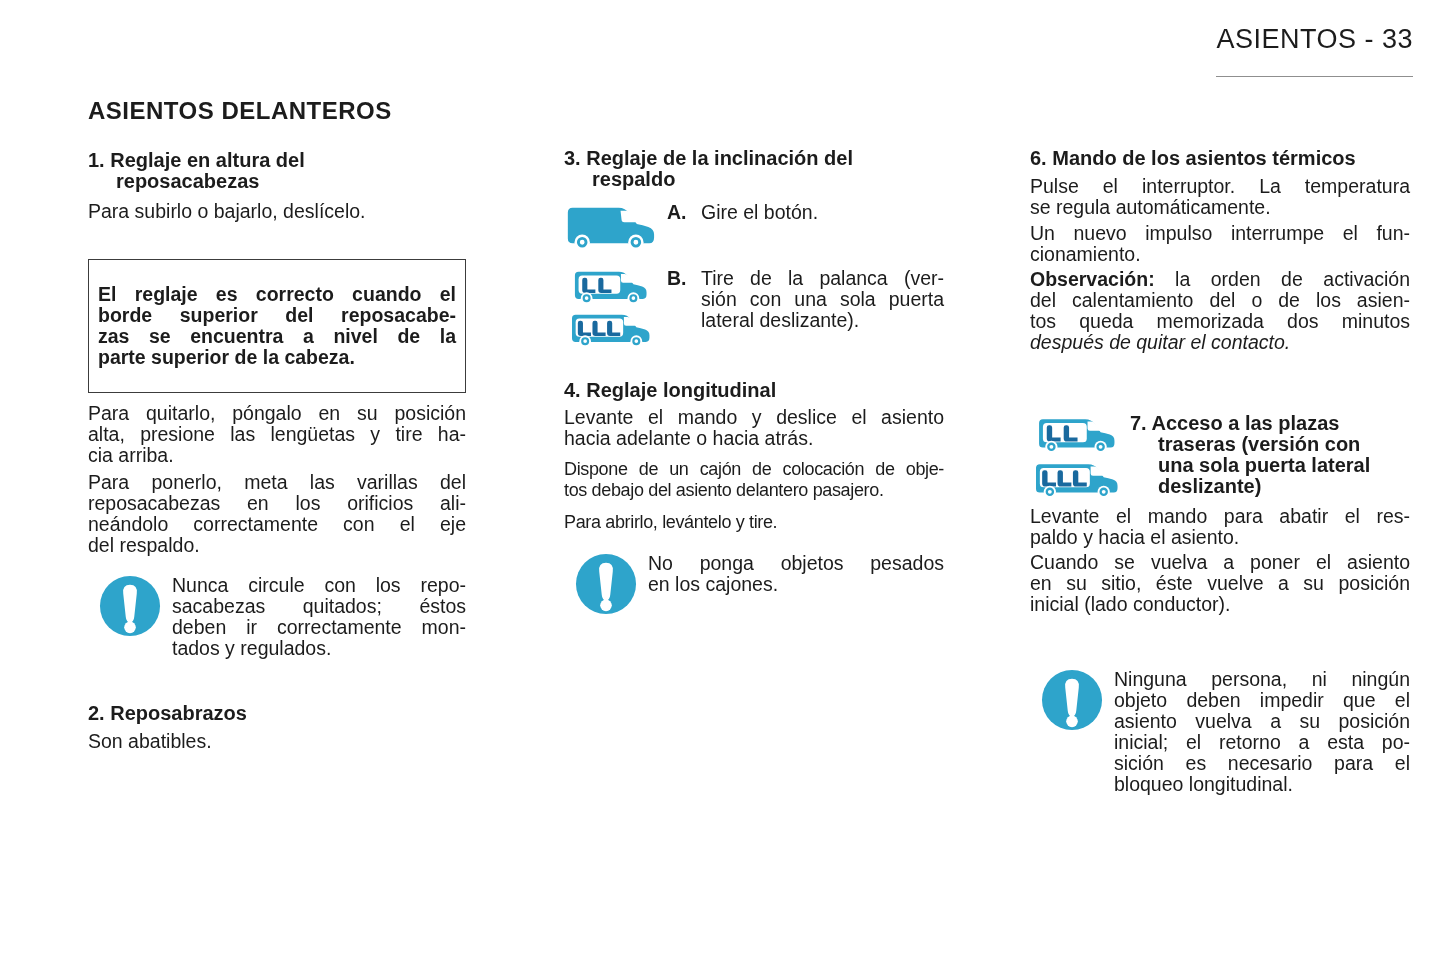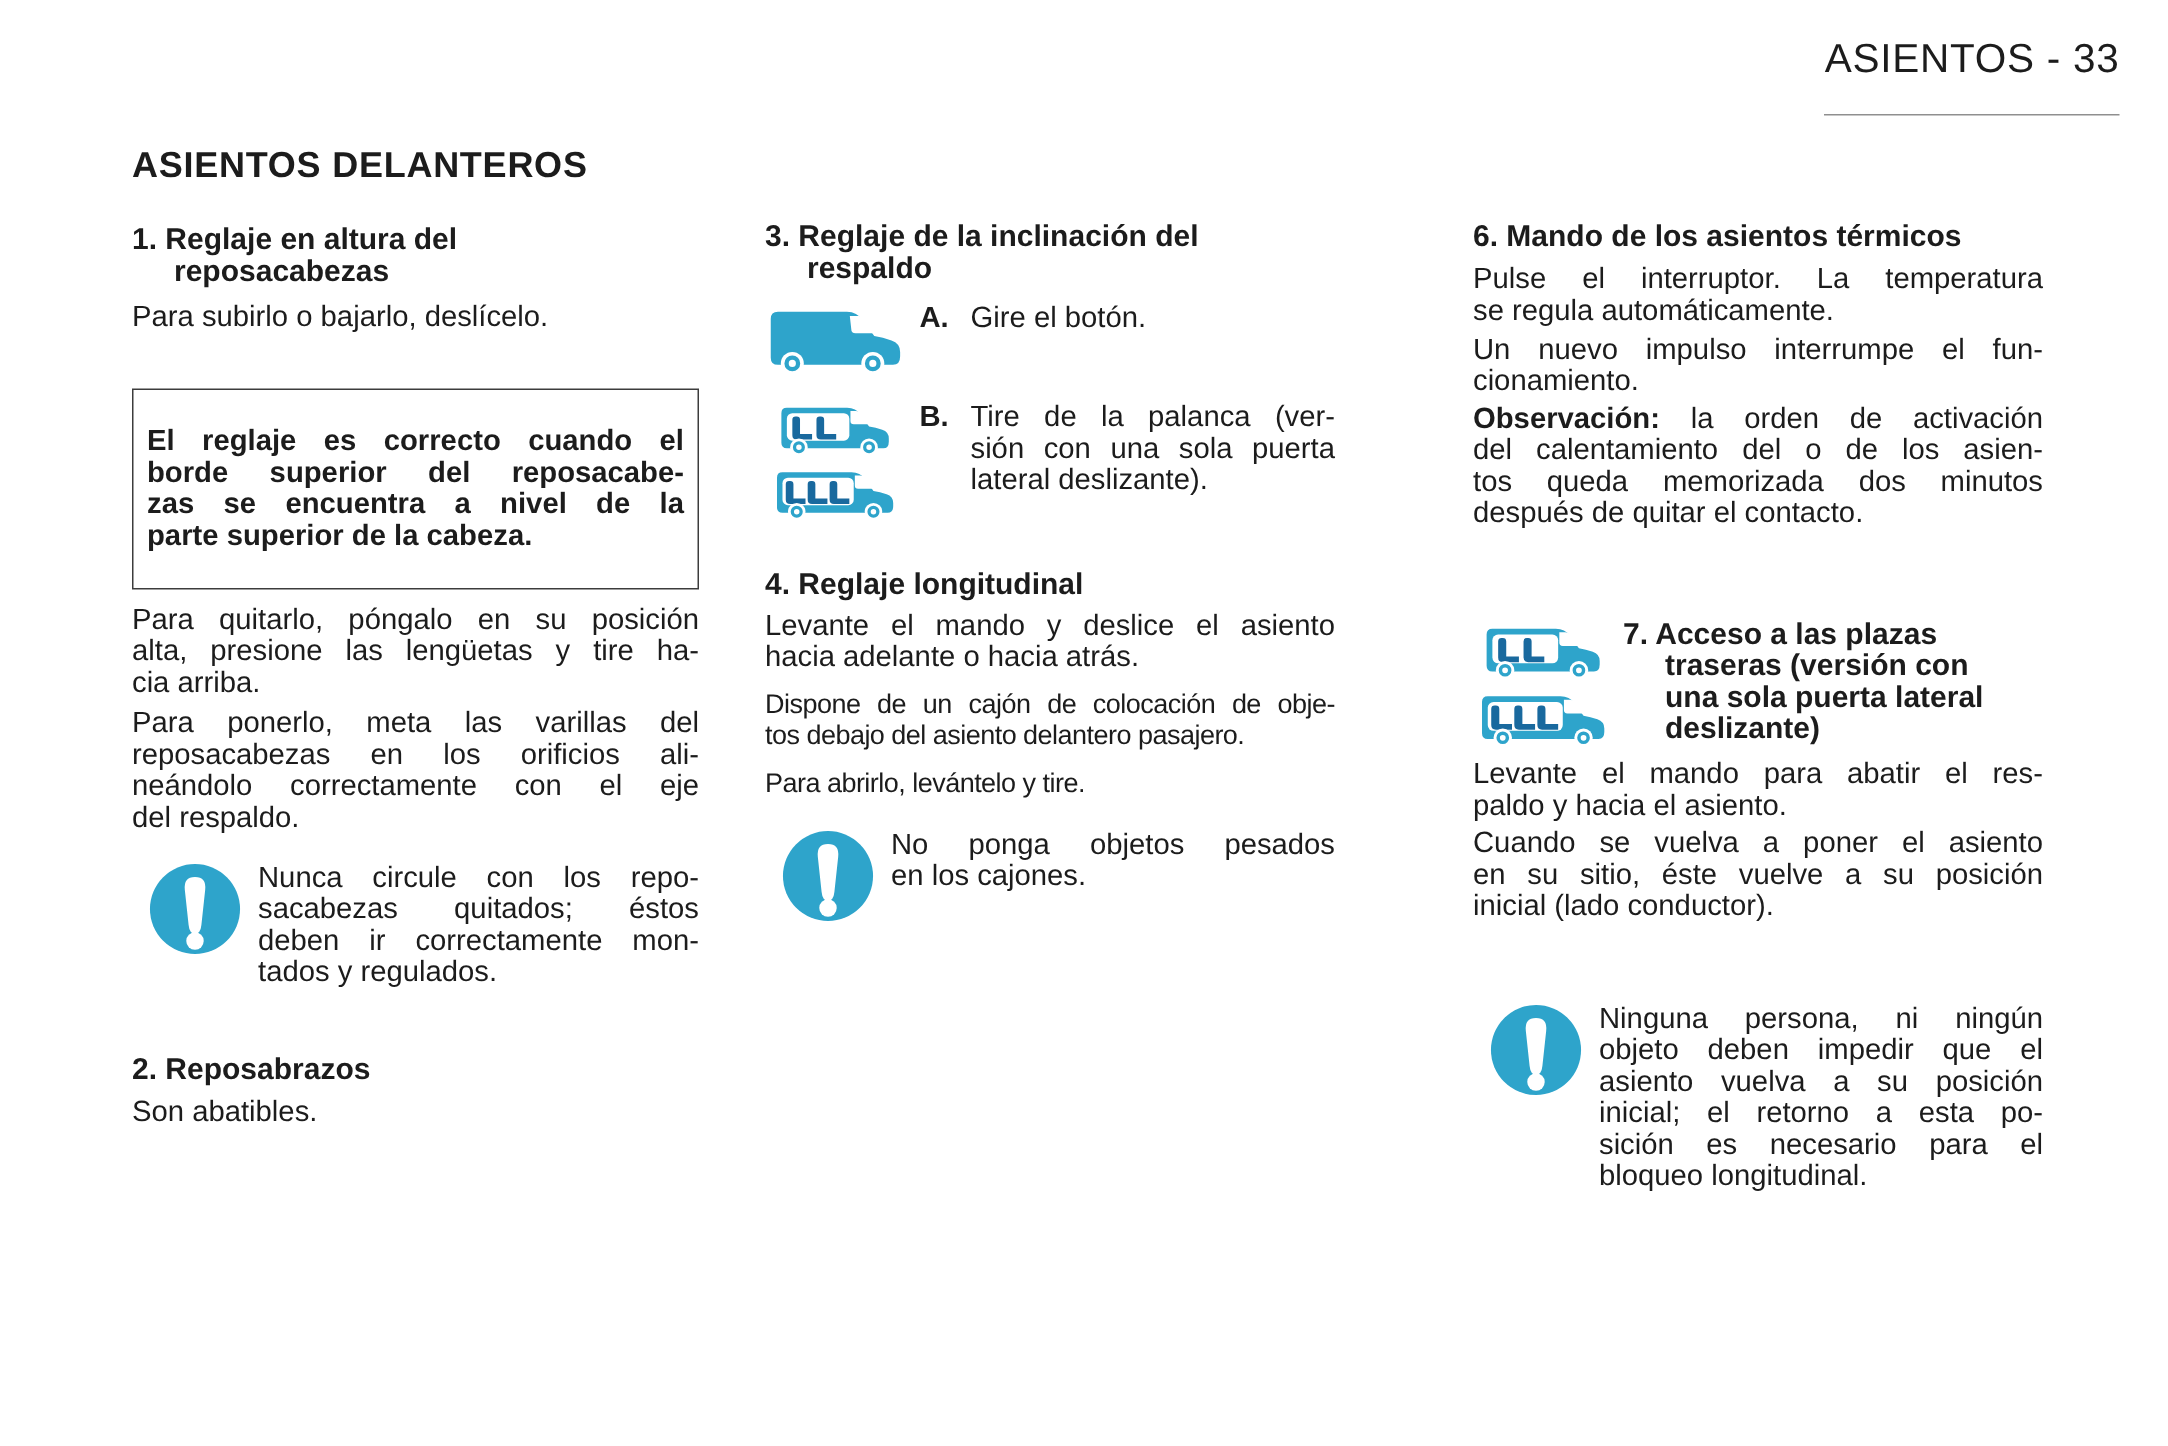--- a/index.html
+++ b/index.html
@@ -20,27 +20,27 @@
     position:absolute;top:24px;right:32px;
     font-size:27px;letter-spacing:.5px;font-weight:400;
     padding-bottom:21px;border-bottom:1px solid var(--header-rule);
   }
   .main-title{
     position:absolute;left:88px;top:97px;
     font-size:24px;font-weight:bold;letter-spacing:.5px;
   }
   .col{position:absolute;width:380px;font-size:19.5px;line-height:21px;}
   .col1{left:88px;top:150px;width:378px;}
-  .col2{left:510px;top:148px;}
-  .col3{left:982px;top:148px;}
+  .col2{left:564px;top:148px;}
+  .col3{left:1030px;top:148px;}
   .hd{font-weight:bold;font-size:20px;line-height:21px;}
   .ln{line-height:21px;}
   .just .ln{text-align:justify;text-align-last:justify;}
   .just .ln:last-child{text-align-last:left;}
-  .just .sub .ln:last-child{text-align-last:left;}
+  .just .sub .ln:last-child{text-align-last:left;font-style:italic;}
   .hang .ln:not(:first-child){padding-left:28px;}
   .notice-box{
     border:1.5px solid var(--box-border);
     padding:24px 9px;font-weight:bold;margin-top:37px;
   }
   .warn-row{display:flex;}
   .warn-icon-wrap{width:84px;flex:none;}
   .warn-icon-wrap svg{display:block;margin-left:11px;}
   .warn-text{flex:1;}
   .media-row{display:flex;align-items:flex-start;}

